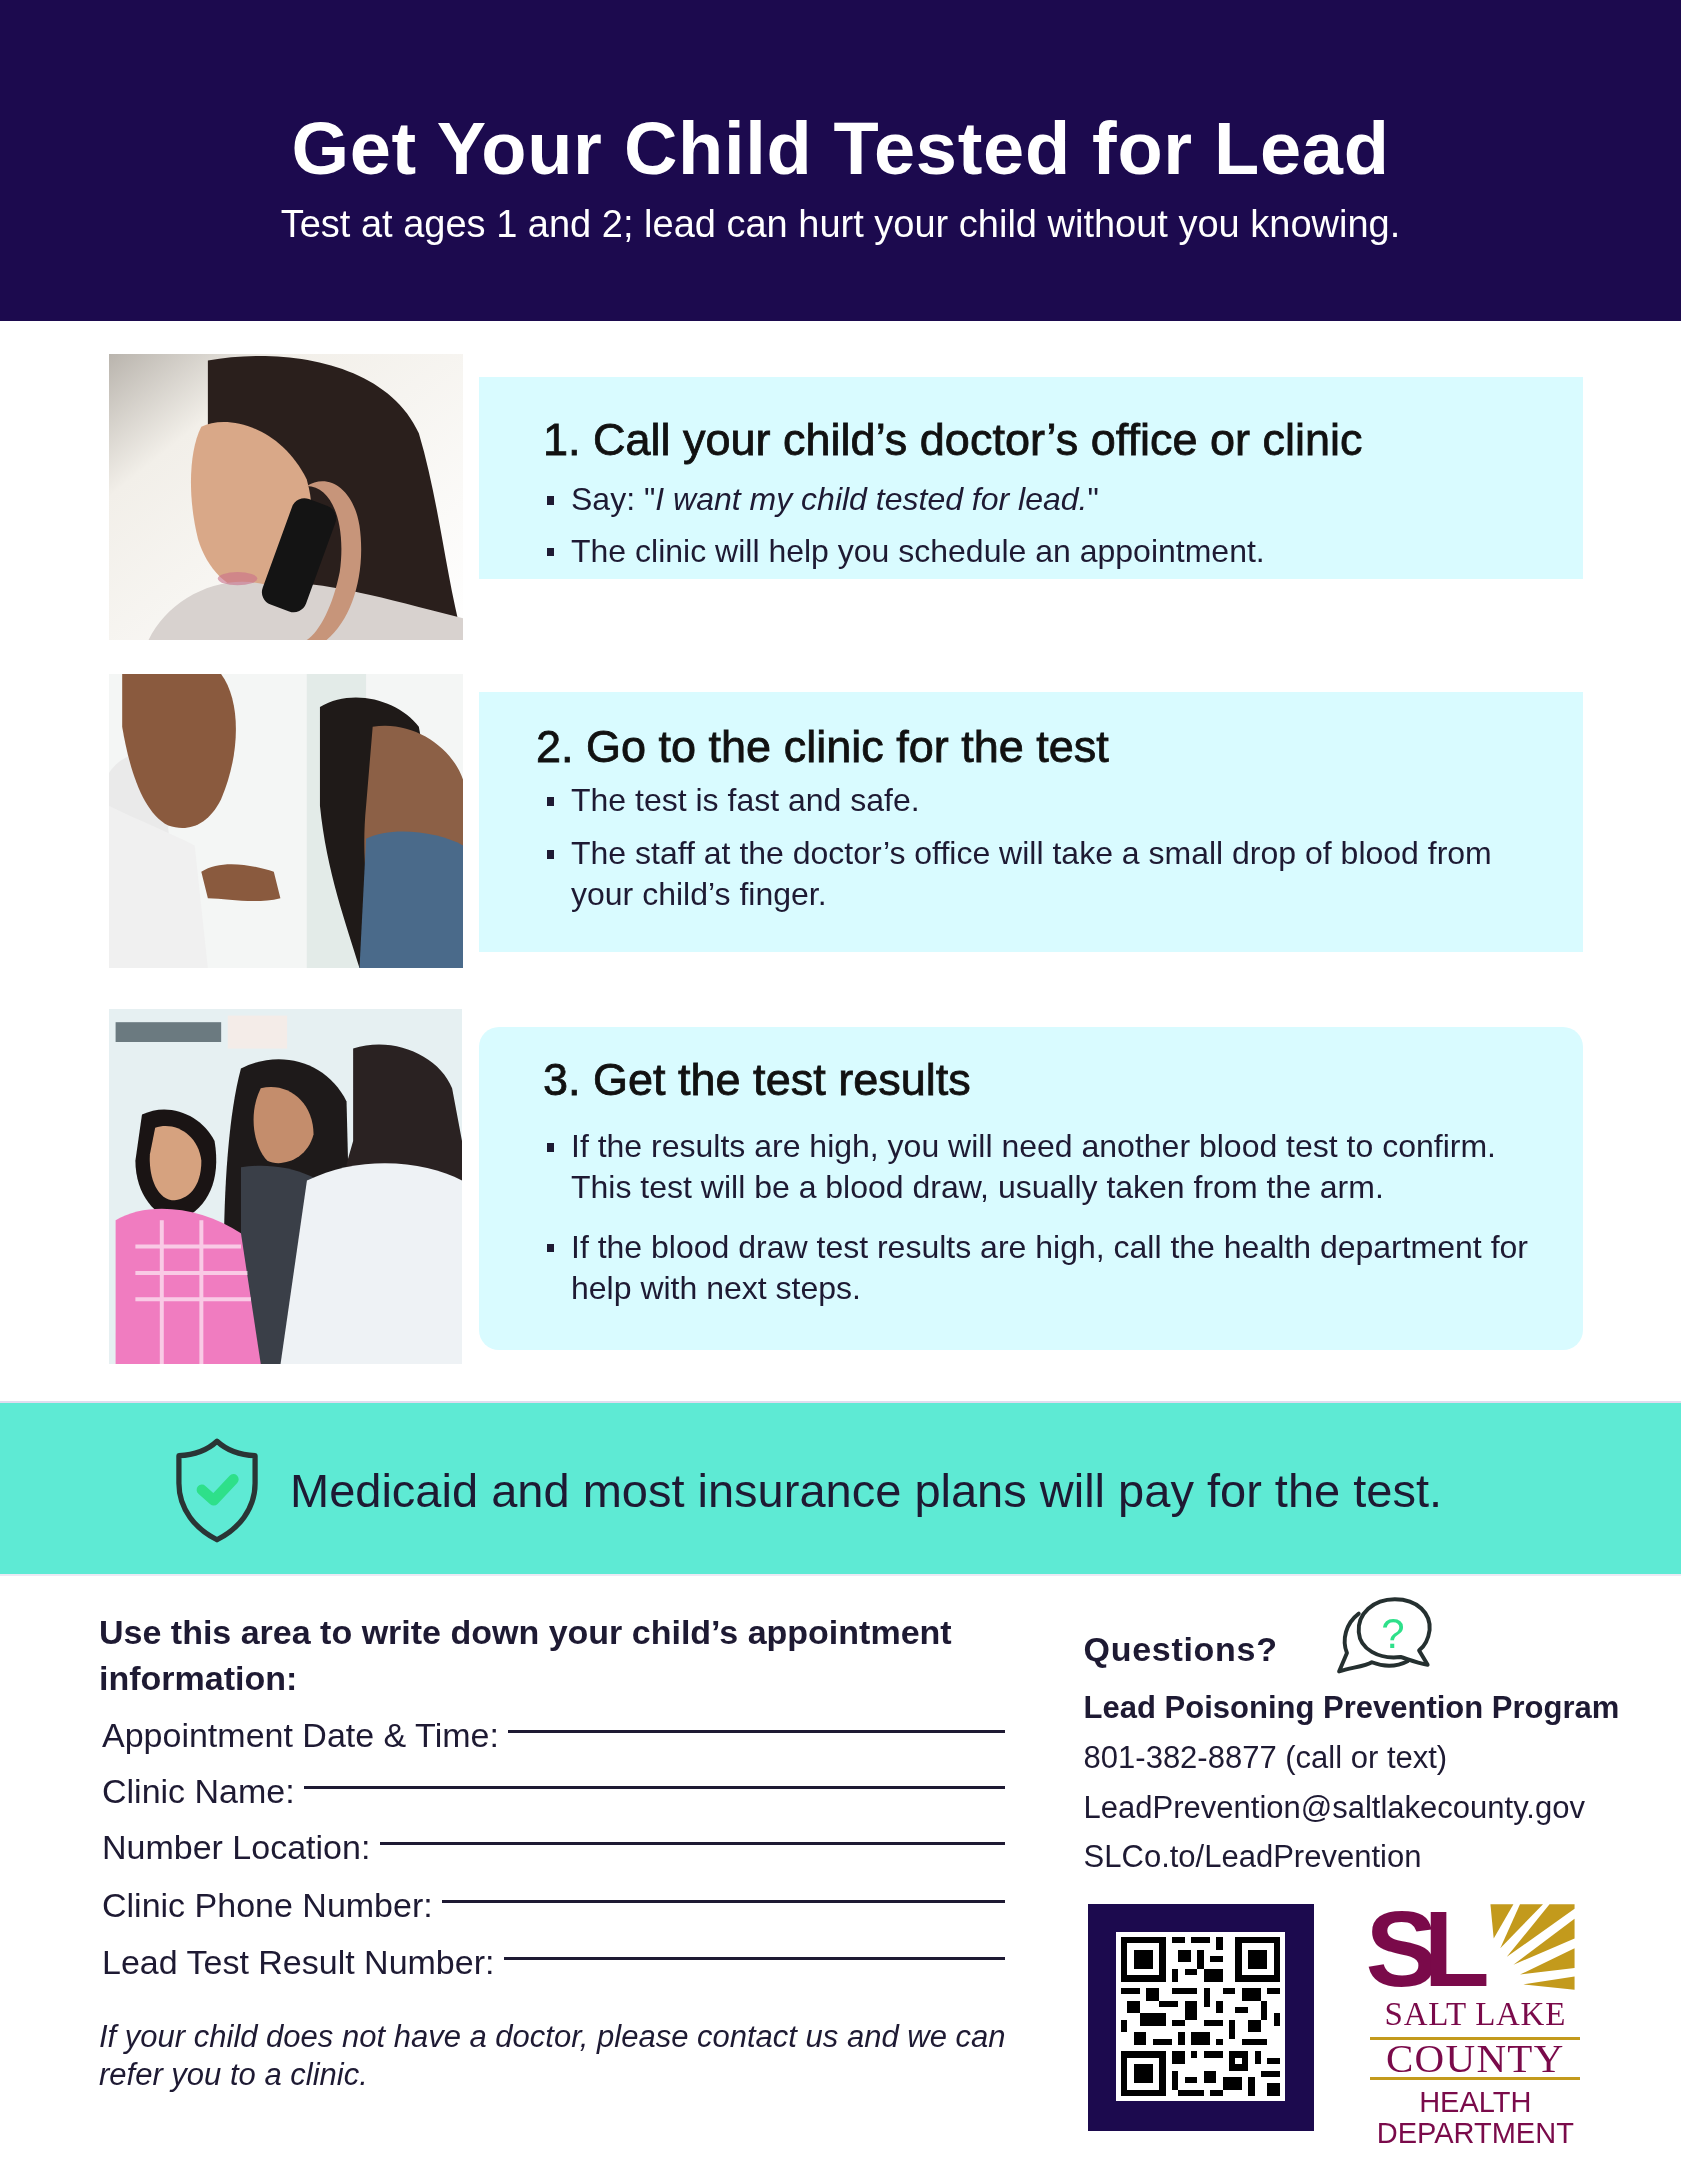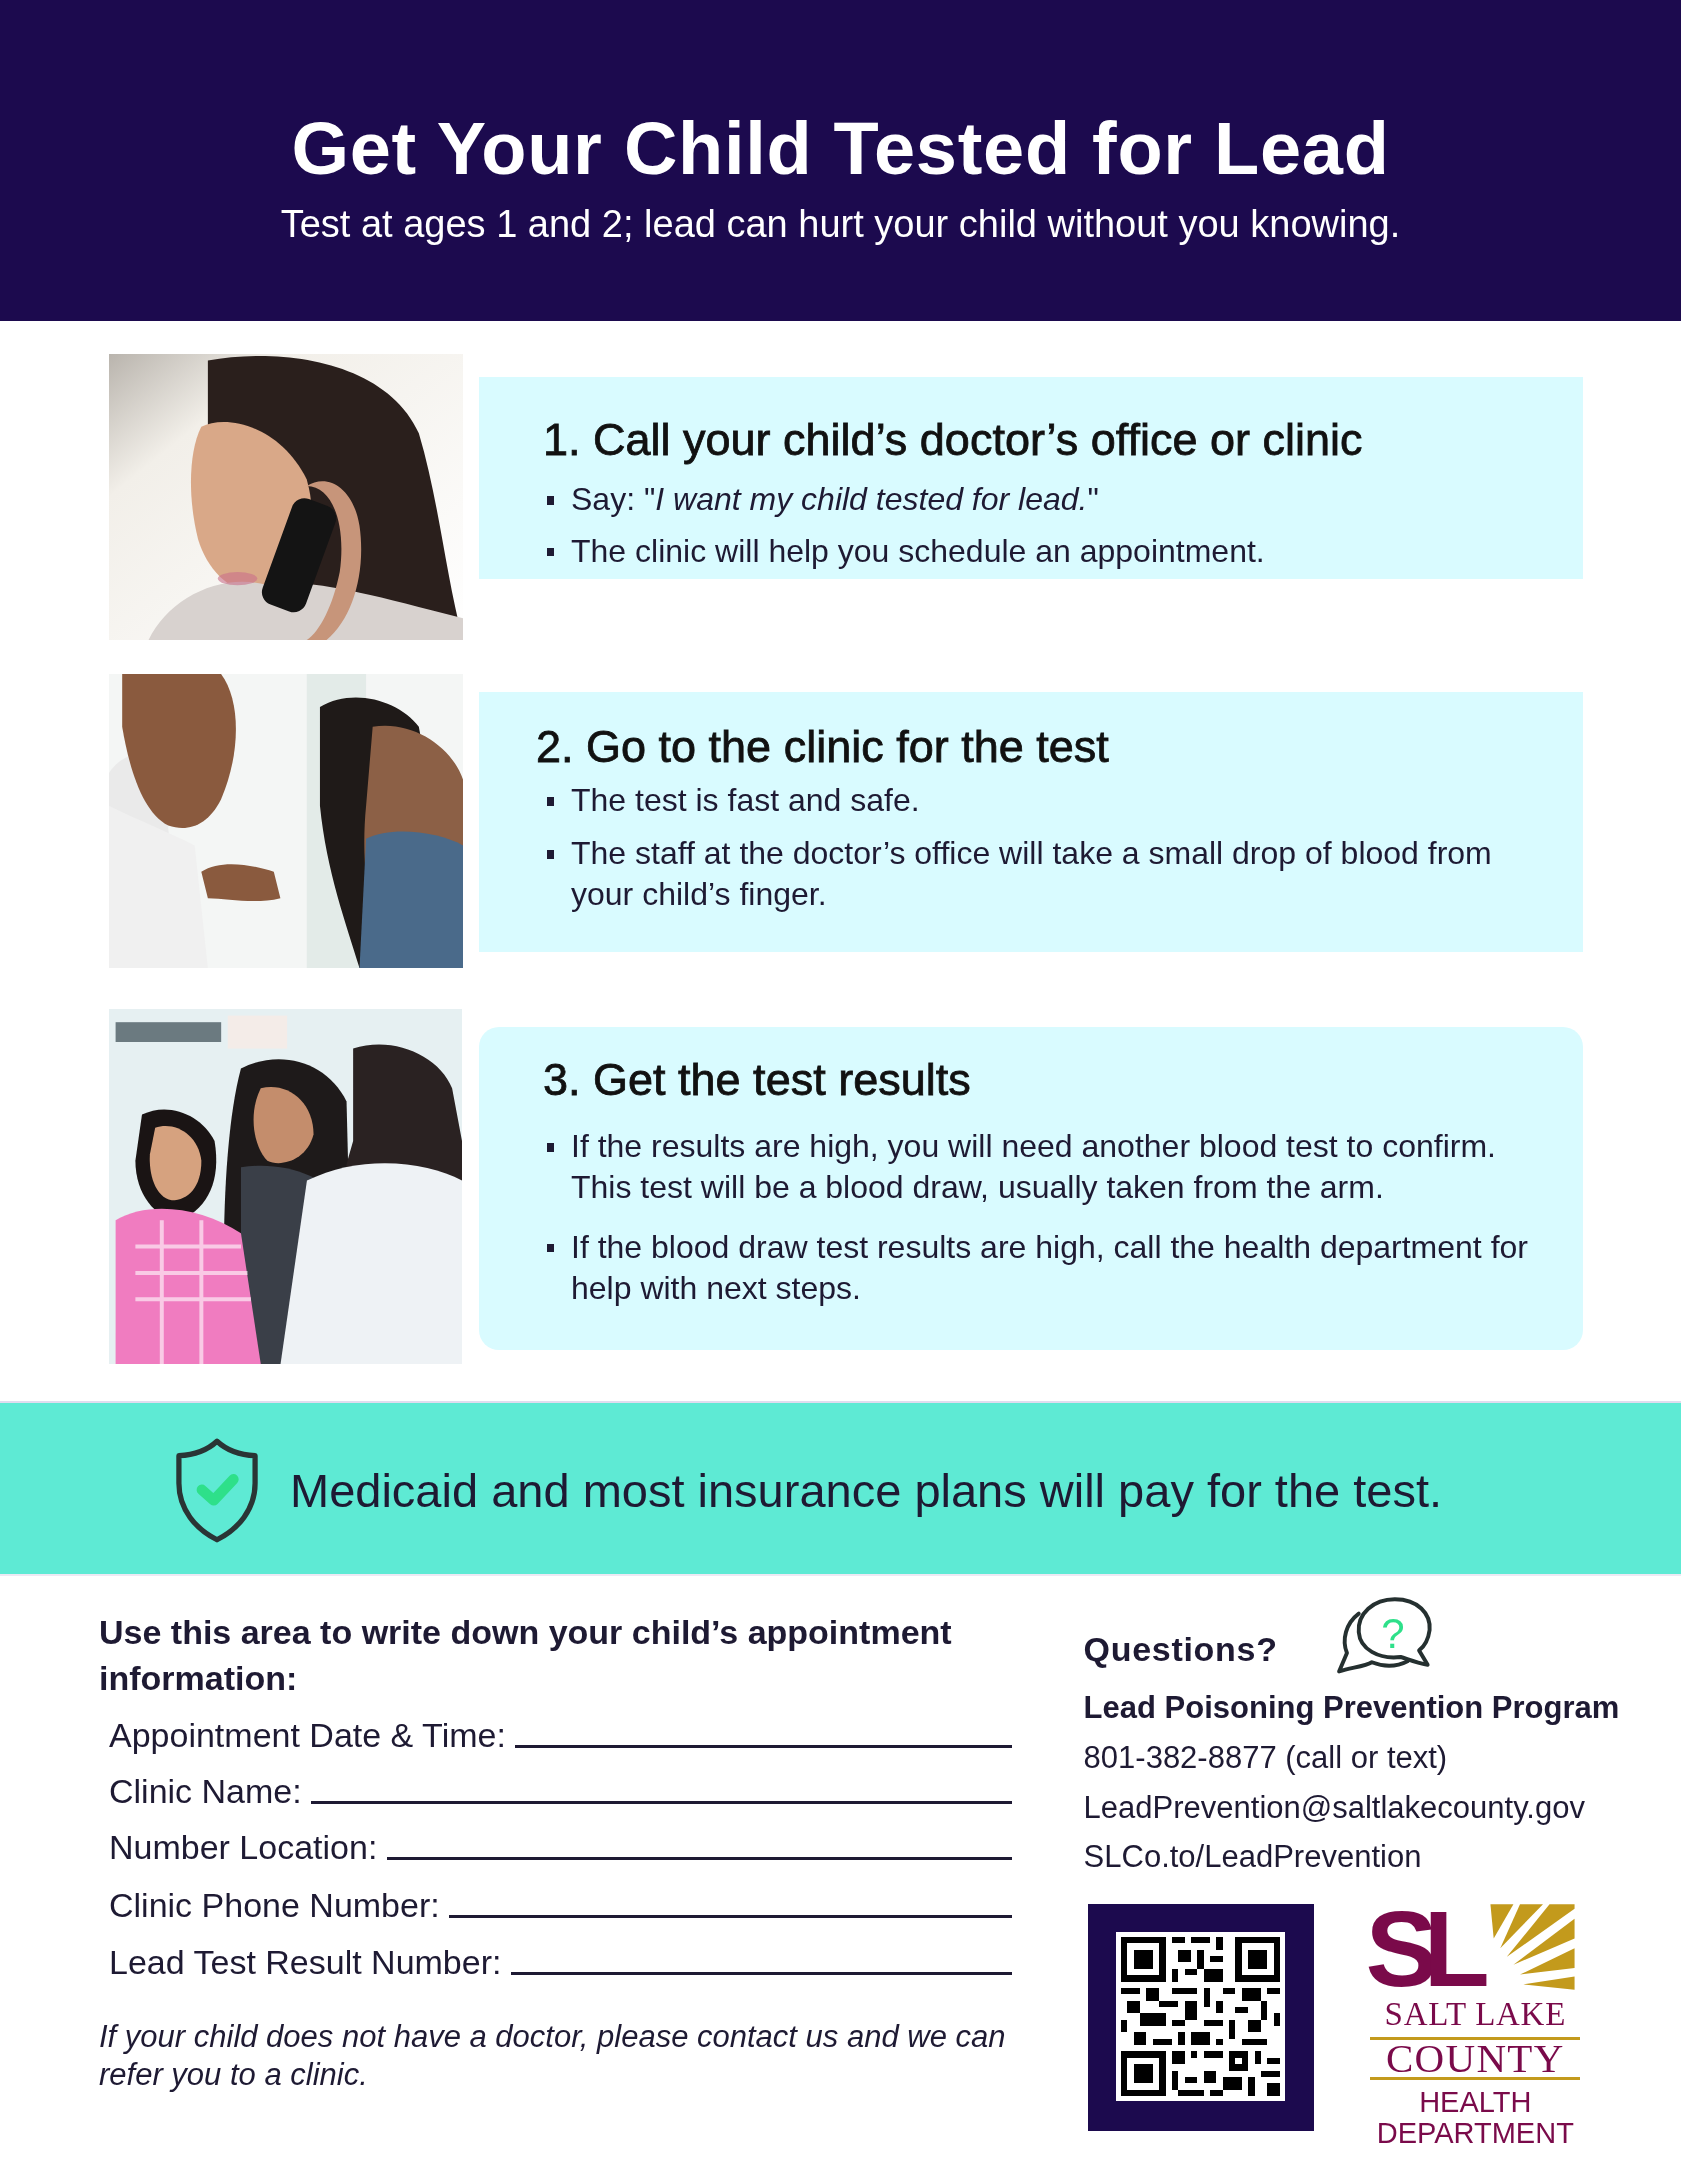--- a/index.html
+++ b/index.html
@@ -43,21 +43,21 @@
 
   
   .insurance { position: absolute; left: 0; top: 1401px; width: 1681px; height: 175px; background: #5eead4;
     border-top: 2px solid #e0dcef; border-bottom: 2px solid #ece9f4; }
   .insurance .shield { position: absolute; left: 173px; top: 34px; width: 88px; height: 107px; }
   .insurance .ins-text { position: absolute; left: 290px; top: 59px; font-size: 47px; line-height: 57px; color: #1e1a33; }
 
   
   .appt { position: absolute; left: 99px; top: 1609px; width: 903px; }
   .appt .appt-heading { font-weight: 700; font-size: 34px; line-height: 46px; color: #1e1a33; width: 923px; }
-  .field-row { position: absolute; left: 10px; display: flex; align-items: flex-end; width: 903px; }
+  .field-row { position: absolute; left: 3px; display: flex; align-items: center; width: 903px; }
   .field-row .label { font-size: 34px; line-height: 40px; white-space: nowrap; color: #1e1a33; padding-right: 9.2px; }
   .field-row .line { flex: 1; height: 3.3px; background: #1e1a33; margin-bottom: 6.6px; }
   .appt .note { position: absolute; left: 0; top: 409px; font-size: 31px; line-height: 38px; font-style: italic; color: #1e1a33; width: 923px; }
 
   
   .questions { position: absolute; left: 1081px; top: 1589px; width: 560px; }
   .questions .q-title { position: absolute; left: 2.6px; top: 40px; font-size: 34px; font-weight: 900; color: #1e1a33; letter-spacing: 0.7px; line-height: 40px; }
   .questions .bubble { position: absolute; left: 251px; top: 5.3px; width: 106px; height: 82px; }
   .questions .program { position: absolute; left: 2.6px; top: 100px; font-size: 31px; font-weight: 700; line-height: 37px; color: #1e1a33; white-space: nowrap; }
   .questions .contact { position: absolute; left: 2.6px; font-size: 31px; line-height: 37px; color: #1e1a33; white-space: nowrap; }

